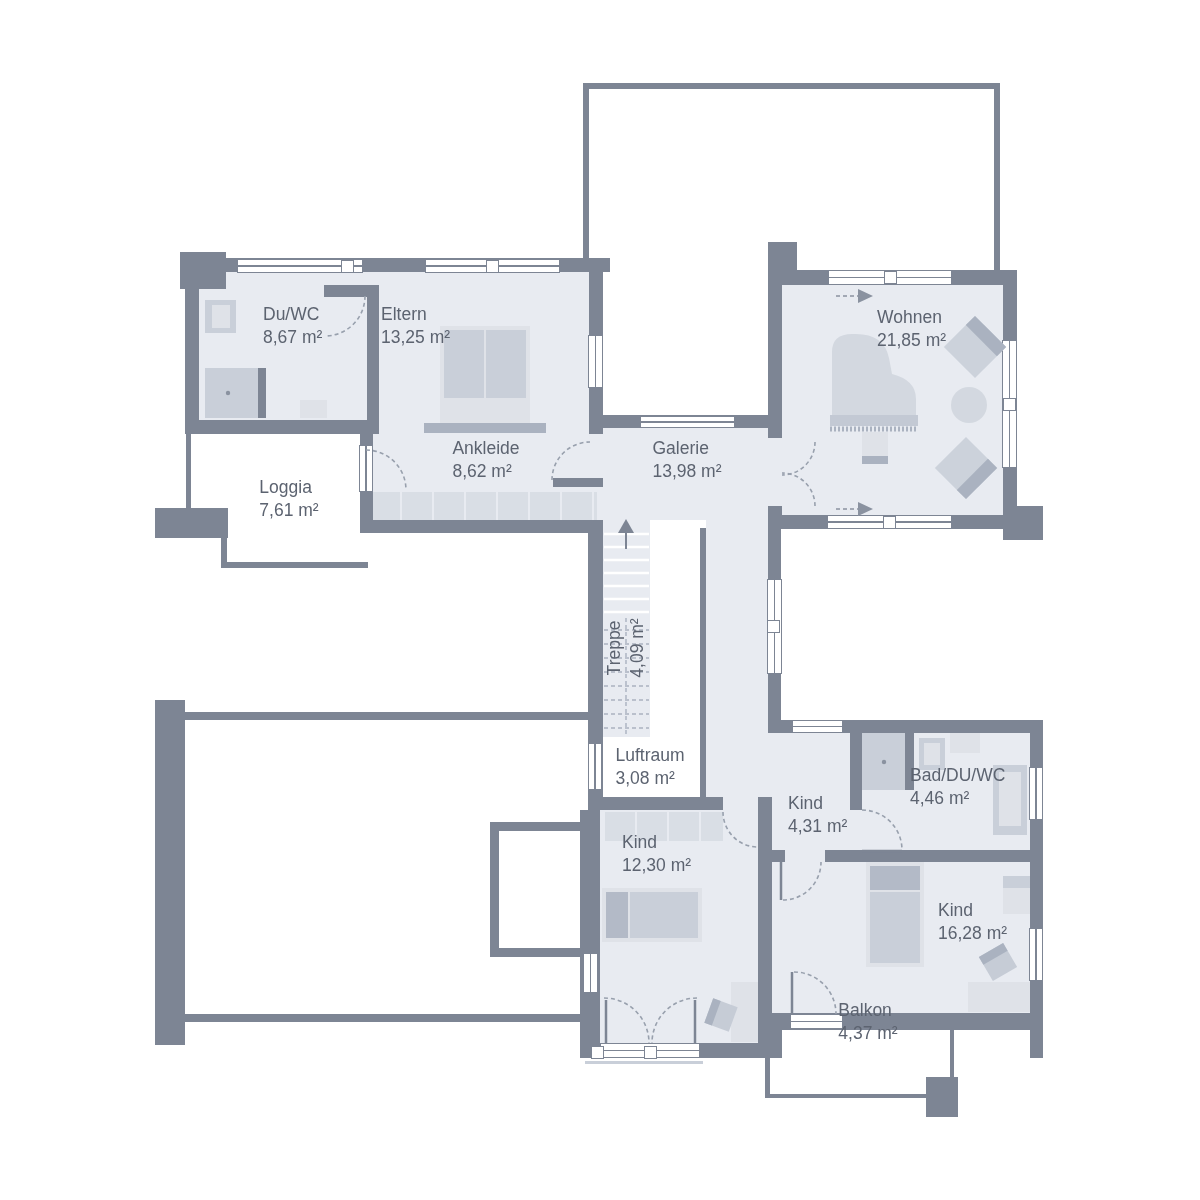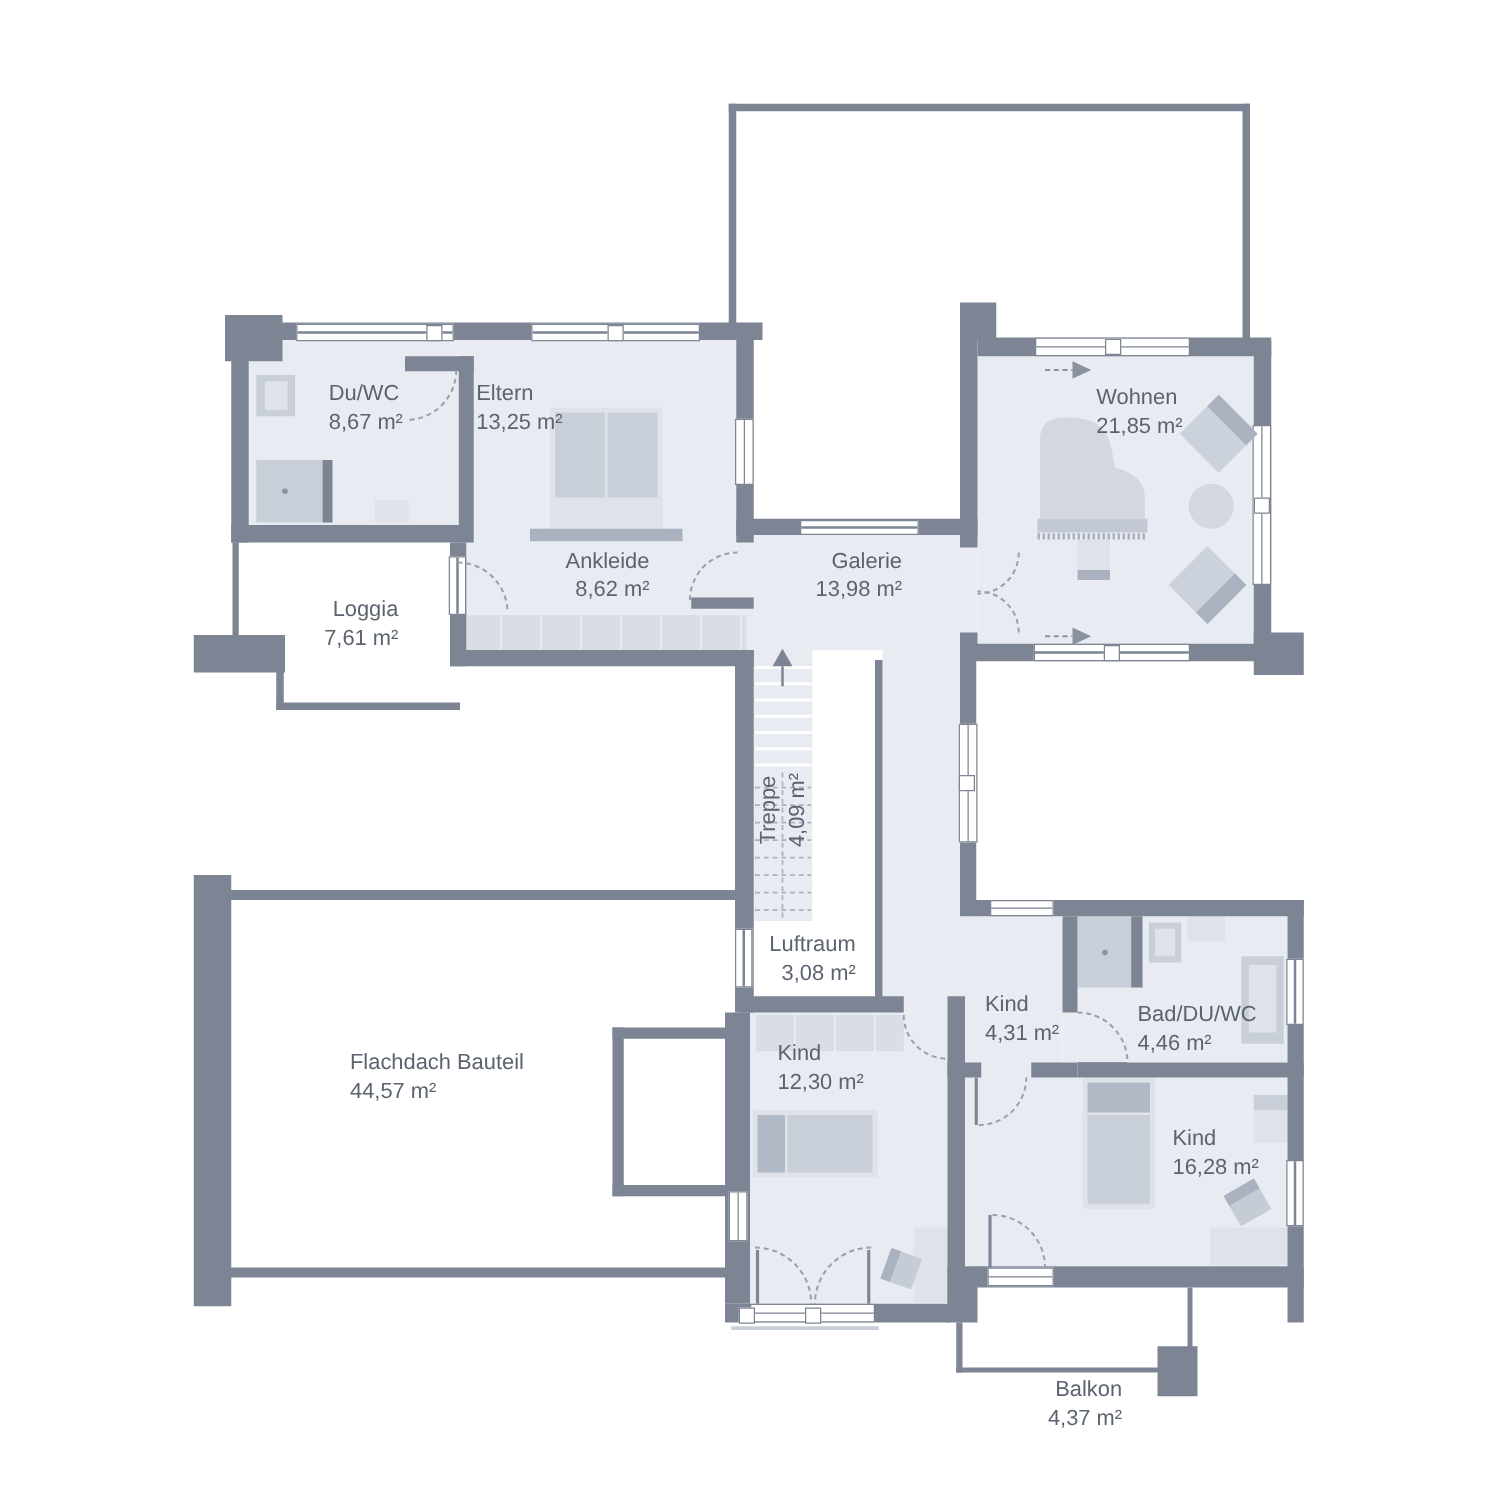--- a/index.html
+++ b/index.html
@@ -14,21 +14,21 @@
   .win.v i{top:0;bottom:0;left:50%;width:1.5px;margin-left:-1px}
   .mull{position:absolute;width:13px;height:13px;background:#fff;border:1.5px solid #7d8594;box-sizing:border-box;z-index:6}
   .fl{position:absolute;background:#dfe2e8;z-index:3}
   .fm{position:absolute;background:#c9cfd9;z-index:3}
   .fd{position:absolute;background:#aab2c0;z-index:3}
   .fa{position:absolute;background:#b3bac7;z-index:3}
   .ward{position:absolute;z-index:3;
         background:repeating-linear-gradient(to right,#d9dee5 0 30px,#e8ebf1 30px 32px)}
   svg.overlay{position:absolute;left:0;top:0;z-index:8;pointer-events:none}
   .label{position:absolute;z-index:10;color:#5c6370;font-size:17.5px;line-height:23px;white-space:nowrap}
-  .label.c{transform:translateX(-50%);text-align:right}
+  .label.c{transform:translateX(-50%);text-align:left}
   .label.rot{transform:translate(-50%,-50%) rotate(-90deg);text-align:center}
 </style>
 </head>
 <body>
 
 <div id="plan">
 
   <svg class="overlay" width="1200" height="1200" viewBox="0 0 1200 1200">
 
     <g stroke="#ffffff" stroke-width="2.5">
@@ -136,41 +136,37 @@
     <div>21,85 m²</div>
   </div>
   <div class="label rot" style="left:626px;top:648px">
     <div>Treppe</div>
     <div>4,09 m²</div>
   </div>
   <div class="label c" style="left:650px;top:744px">
     <div>Luftraum</div>
     <div>3,08 m²</div>
   </div>
-  <div class="label" style="left:280px;top:838px">
-    <div>Flachdach Bauteil</div>
-    <div>44,57 m²</div>
-  </div>
   <div class="label" style="left:622px;top:831px">
     <div>Kind</div>
     <div>12,30 m²</div>
   </div>
   <div class="label" style="left:788px;top:792px">
     <div>Kind</div>
     <div>4,31 m²</div>
   </div>
-  <div class="label" style="left:910px;top:800px">
+  <div class="label" style="left:910px;top:764px">
     <div>Bad/DU/WC</div>
     <div>4,46 m²</div>
   </div>
   <div class="label" style="left:938px;top:899px">
     <div>Kind</div>
     <div>16,28 m²</div>
   </div>
-  <div class="label c" style="left:868px;top:1100px">
+  <div class="label c" style="left:868px;top:999px">
     <div>Balkon</div>
     <div>4,37 m²</div>
   </div>
 <div class="floor" style="left: 199px; top: 272px; width: 168px; height: 148px;"></div>
     <div class="floor" style="left: 367px; top: 272px; width: 222px; height: 248px;"></div>
     <div class="floor" style="left: 589px; top: 428px; width: 193px; height: 92px;"></div>
     <div class="floor" style="left: 706px; top: 520px; width: 62px; height: 213px;"></div>
     <div class="floor" style="left: 706px; top: 733px; width: 144px; height: 77px;"></div>
     <div class="floor" style="left: 758px; top: 810px; width: 92px; height: 52px;"></div>
     <div class="floor" style="left: 850px; top: 810px; width: 12px; height: 40px;"></div>

